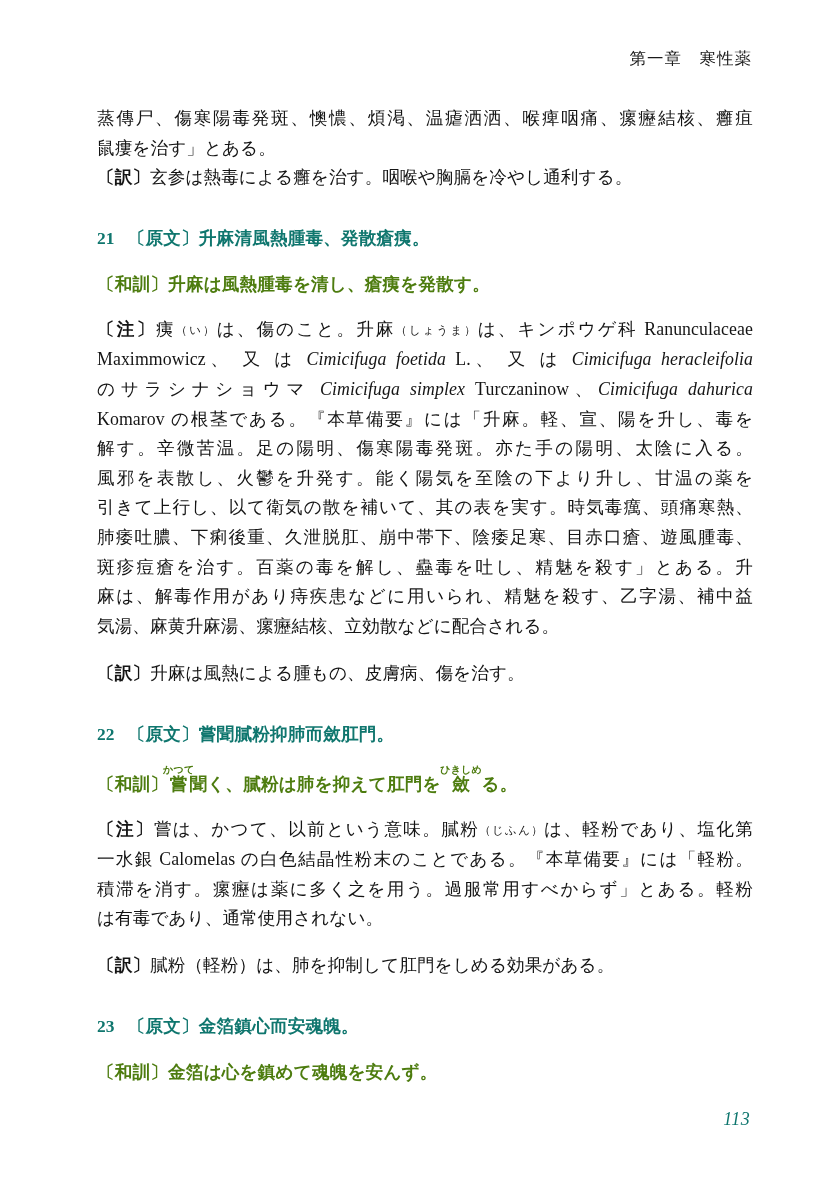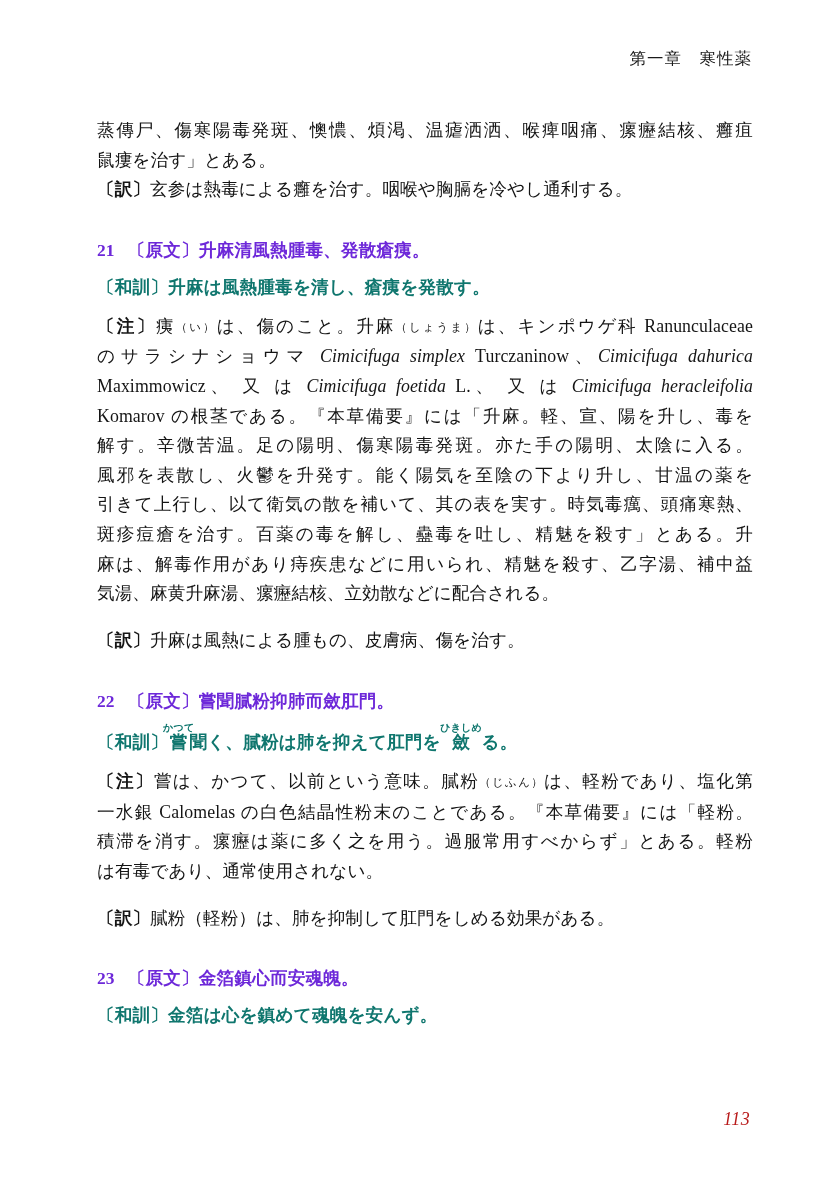--- a/index.html
+++ b/index.html
@@ -32,21 +32,21 @@
     text-align: right;
     font-size: 16.5px;
     letter-spacing: 0.06em;
     color: #1a1a1a;
     white-space: pre;
   }
 
   
   .content {
     position: absolute;
-    top: 116px;
+    top: 104px;
     left: 97px;
     width: 656px;
   }
 
   .line-block {
     font-size: 17.6px;
     line-height: 29.6px;
     text-align: justify;
     text-justify: inter-character;
     color: #141414;
@@ -66,38 +66,38 @@
 
   
   .sec {
     margin-top: 30px;
   }
   .sec-gen {
     font-weight: bold;
     font-size: 17.6px;
     line-height: 30px;
     letter-spacing: 0.01em;
-    color: #6d28d9;
+    color: #0f766e;
   }
   .sec-num {
     font-family: "Liberation Serif", "DejaVu Serif", serif;
     font-weight: bold;
     font-size: 17.4px;
     margin-right: 13px;
   }
   .sec-kun {
     font-weight: bold;
     font-size: 17.6px;
     line-height: 31px;
     letter-spacing: 0.01em;
-    color: #0f766e;
-    margin-top: 7px;
+    color: #4d7c0f;
+    margin-top: 16px;
   }
   .note-block {
-    margin-top: 9px;
+    margin-top: 15px;
   }
   .yaku-line {
     margin-top: 0;
   }
   .lbl {
     font-weight: bold;
   }
 
   
   ruby {
@@ -128,21 +128,21 @@
   }
 
   
   .folio {
     position: absolute;
     bottom: 48px;
     right: 80px;
     font-family: "Liberation Serif", "DejaVu Serif", serif;
     font-style: italic;
     font-size: 18px;
-    color: #b91c1c;
+    color: #0f766e;
     letter-spacing: 0.02em;
   }
 </style>
 </head>
 <body>
 
 <div class="page">
 
   <div class="running-head">第一章　寒性薬</div>
 
@@ -164,33 +164,34 @@
 
       <div class="sec-kun">
         <span class="lbl">〔和訓〕</span><span>升麻は風熱腫毒を清し、瘡痍を発散す。</span>
       </div>
 
       <div class="line-block just note-block">
         <p class="stretch">
           <span class="lbl">〔注〕</span>痍<span class="rb-plain">（い）</span>は、傷のこと。升麻<span class="rb-plain">（しょうま）</span>は、キンポウゲ科&nbsp;<span class="lat">Ranunculaceae</span>
         </p>
         <p class="stretch">
+          <span class="lat">Maximmowicz</span>、 又 は <span class="lat-it">Cimicifuga foetida</span>
+          <span class="lat">L.</span>、 又 は <span class="lat-it">Cimicifuga heracleifolia</span>
+        </p>
+        <p class="stretch">
           のサラシナショウマ <span class="lat-it">Cimicifuga simplex</span>
           <span class="lat">Turczaninow</span>、<span class="lat-it">Cimicifuga dahurica</span>
-        </p>
-        <p class="stretch">
-          <span class="lat">Maximmowicz</span>、 又 は <span class="lat-it">Cimicifuga foetida</span>
-          <span class="lat">L.</span>、 又 は <span class="lat-it">Cimicifuga heracleifolia</span>
         </p>
         <p class="stretch">
           <span class="lat">Komarov</span> の根茎である。『本草備要』には「升麻。軽、宣、陽を升し、毒を
         </p>
         <p class="stretch">解す。辛微苦温。足の陽明、傷寒陽毒発斑。亦た手の陽明、太陰に入る。</p>
         <p class="stretch">風邪を表散し、火鬱を升発す。能く陽気を至陰の下より升し、甘温の薬を</p>
         <p class="stretch">引きて上行し、以て衛気の散を補いて、其の表を実す。時気毒癘、頭痛寒熱、</p>
+        <p class="stretch">肺痿吐膿、下痢後重、久泄脱肛、崩中帯下、陰痿足寒、目赤口瘡、遊風腫毒、</p>
         <p class="stretch">斑疹痘瘡を治す。百薬の毒を解し、蠱毒を吐し、精魅を殺す」とある。升</p>
         <p class="stretch">麻は、解毒作用があり痔疾患などに用いられ、精魅を殺す、乙字湯、補中益</p>
         <p>気湯、麻黄升麻湯、瘰癧結核、立効散などに配合される。</p>
       </div>
 
       <div class="line-block yaku-line">
         <p>
           <span class="lbl">〔訳〕</span><span>升麻は風熱による腫もの、皮膚病、傷を治す。</span>
         </p>
       </div>

